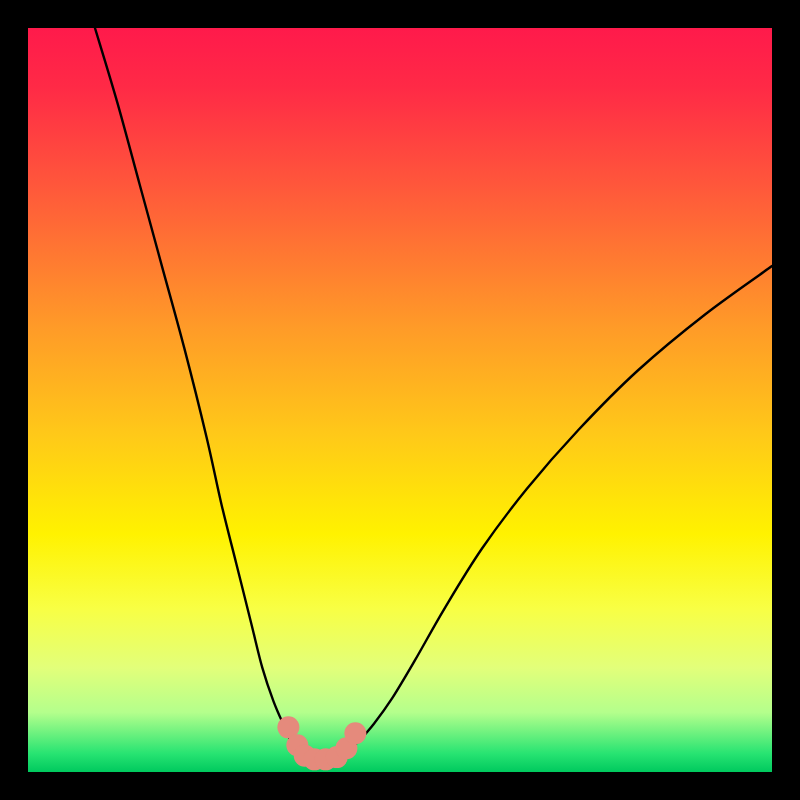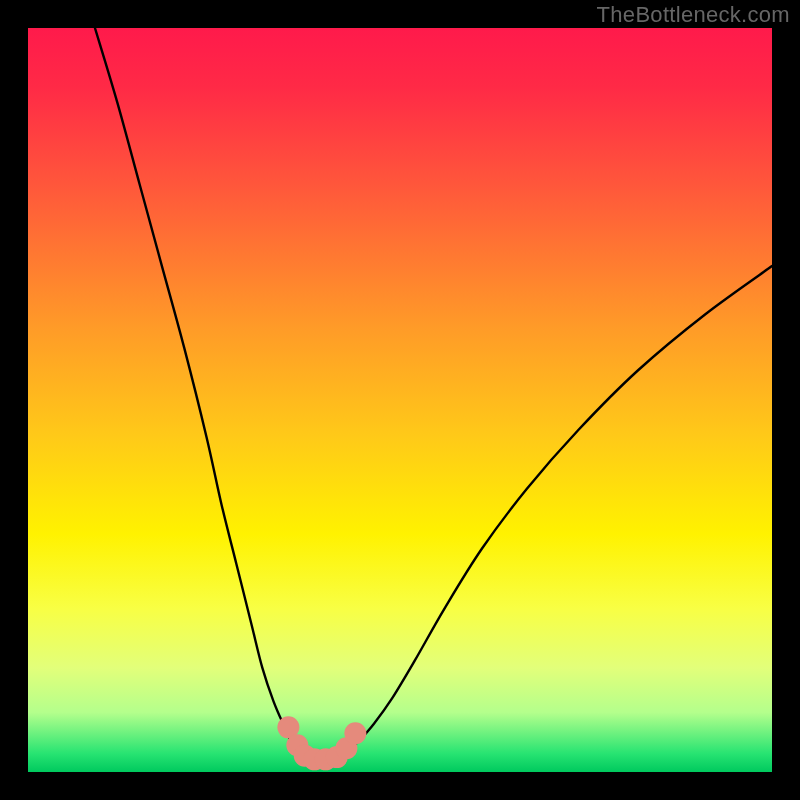--- a/index.html
+++ b/index.html
@@ -31,21 +31,20 @@
     position: absolute;
     left: 0;
     top: 0;
   }
 </style>
 </head>
 <body>
 
 <div class="frame">
 
-  <div class="watermark">TheBottleneck.com</div>
 
   <svg class="plot" width="800" height="800" viewBox="0 0 800 800">
     <defs>
       <linearGradient id="bg-grad" x1="0" y1="0" x2="0" y2="1">
           <stop offset="0%" stop-color="#ff1a4b"></stop>
           <stop offset="8%" stop-color="#ff2a46"></stop>
           <stop offset="22%" stop-color="#ff5a3a"></stop>
           <stop offset="40%" stop-color="#ff9a28"></stop>
           <stop offset="55.00000000000001%" stop-color="#ffca18"></stop>
           <stop offset="68%" stop-color="#fff200"></stop>

